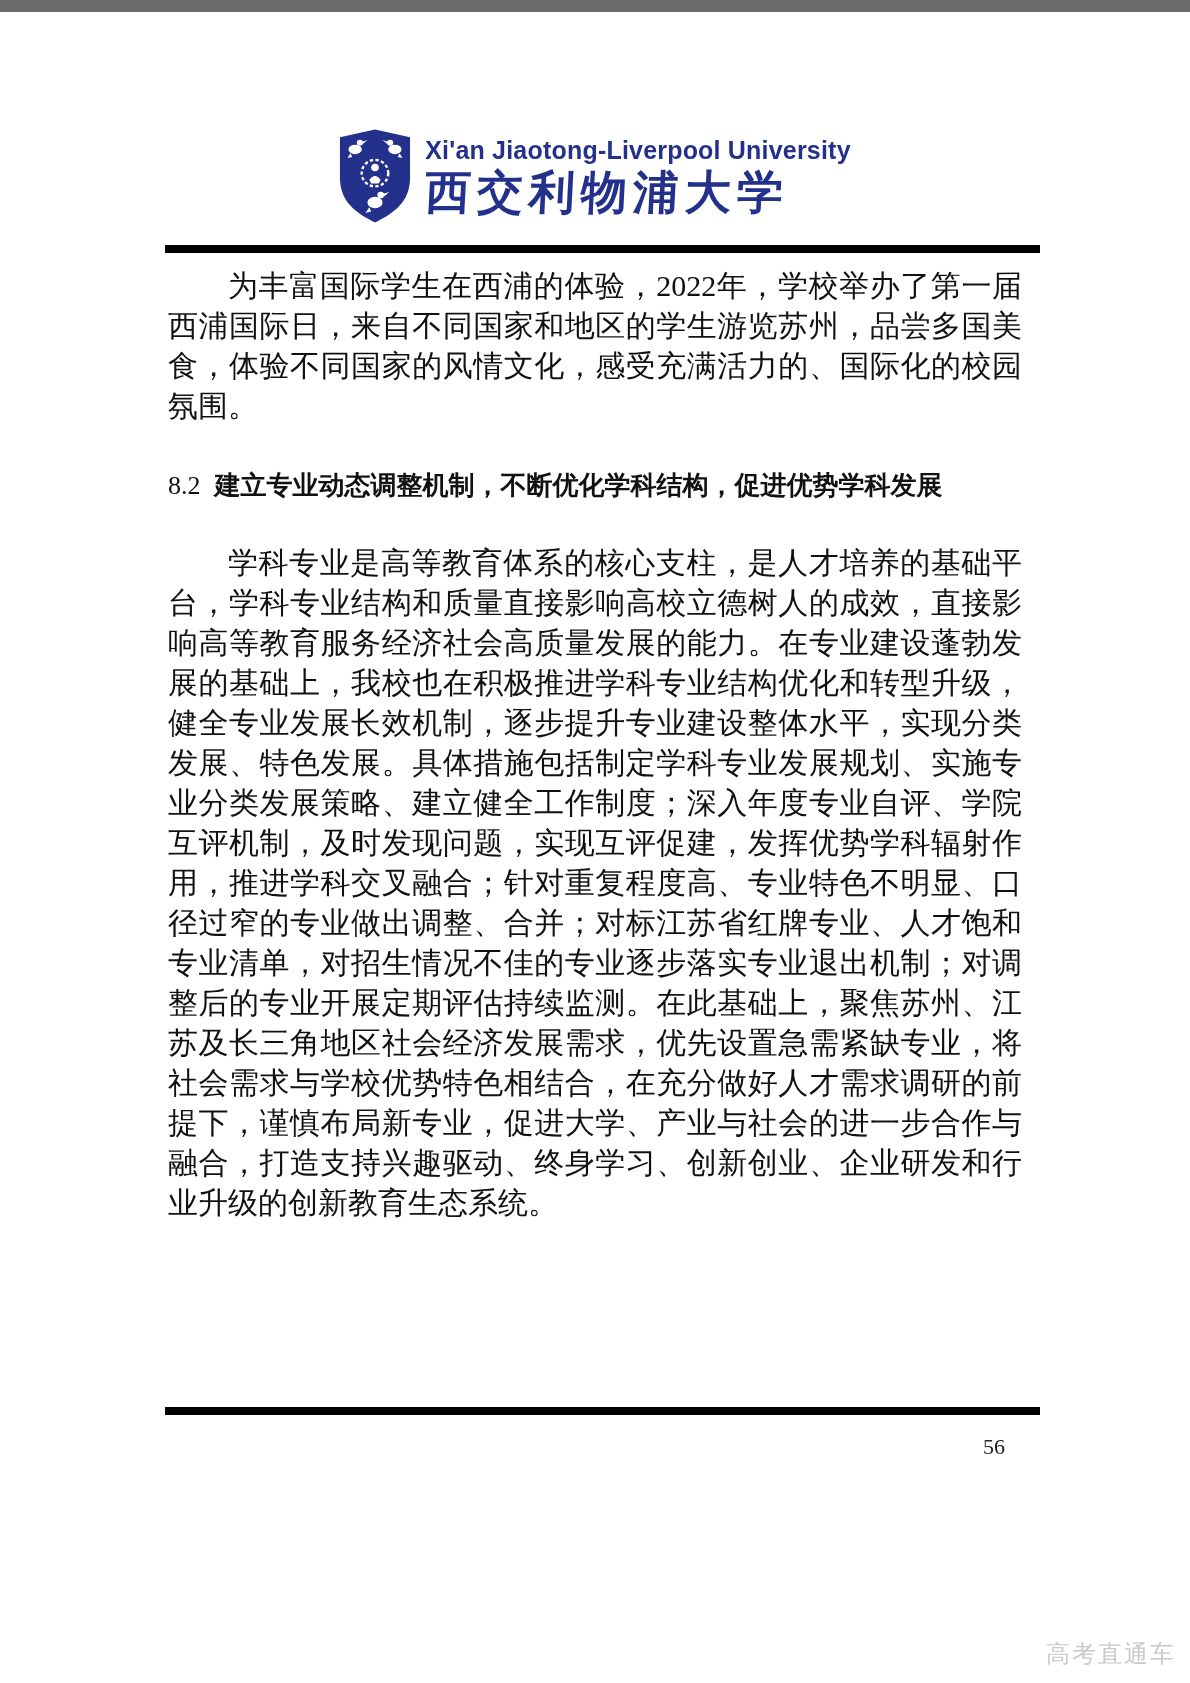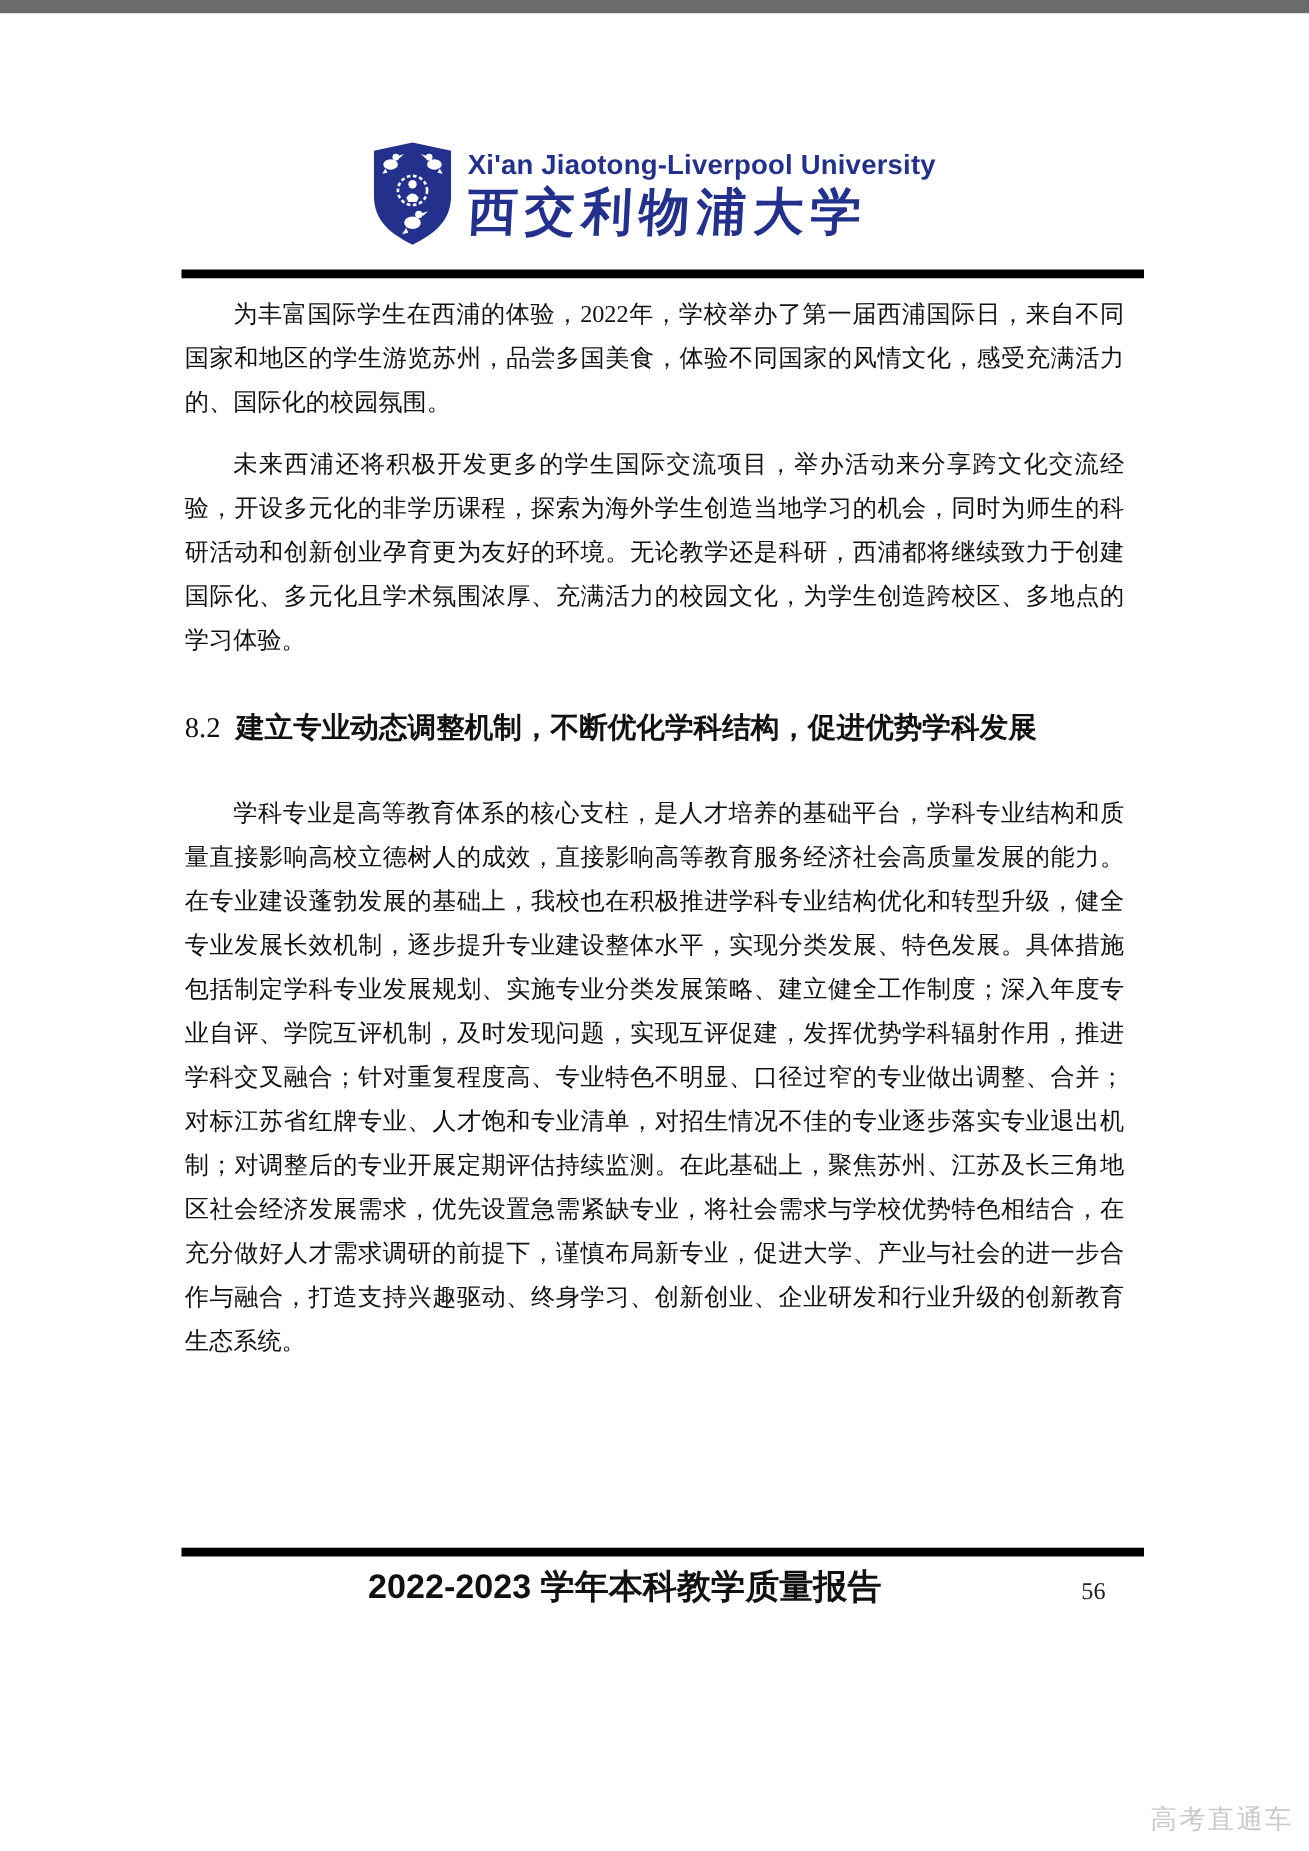--- a/index.html
+++ b/index.html
@@ -40,21 +40,21 @@
     position:absolute;left:165px;width:875px;height:8px;background:#000;
   }
   .rule-top{top:233px;}
   .rule-bottom{top:1395px;}
   
   .content{
     position:absolute;top:254px;left:168px;width:854px;
     color:#111111;
   }
   .para{
-    font-size:22px;line-height:40px;
+    font-size:30px;line-height:40px;
     text-align:justify;text-justify:inter-ideograph;
     text-indent:2em;
     margin:0 0 16px 0;
     font-family:Liberation Serif, serif;
   }
   .para.last{margin-bottom:0;}
   .section-heading{
     font-family:"Liberation Sans","DejaVu Sans",sans-serif;
     font-weight:bold;
     font-size:26px;line-height:62px;
@@ -128,26 +128,24 @@
         <span class="name-en">Xi'an Jiaotong-Liverpool University</span>
         <span class="name-zh">西交利物浦大学</span>
       </span>
     </div>
   </div>
 
   <div class="rule rule-top"></div>
 
   <div class="content">
     <p class="para">为丰富国际学生在西浦的体验，2022年，学校举办了第一届西浦国际日，来自不同国家和地区的学生游览苏州，品尝多国美食，体验不同国家的风情文化，感受充满活力的、国际化的校园氛围。</p>
-    <p class="para">未来西浦还将积极开发更多的学生国际交流项目，举办活动来分享跨文化交流经验，开设多元化的非学历课程，探索为海外学生创造当地学习的机会，同时为师生的科研活动和创新创业孕育更为友好的环境。无论教学还是科研，西浦都将继续致力于创建国际化、多元化且学术氛围浓厚、充满活力的校园文化，为学生创造跨校区、多地点的学习体验。</p>
     <div class="section-heading">
       <span class="section-number">8.2</span><span>建立专业动态调整机制，不断优化学科结构，促进优势学科发展</span>
     </div>
     <p class="para last">学科专业是高等教育体系的核心支柱，是人才培养的基础平台，学科专业结构和质量直接影响高校立德树人的成效，直接影响高等教育服务经济社会高质量发展的能力。在专业建设蓬勃发展的基础上，我校也在积极推进学科专业结构优化和转型升级，健全专业发展长效机制，逐步提升专业建设整体水平，实现分类发展、特色发展。具体措施包括制定学科专业发展规划、实施专业分类发展策略、建立健全工作制度；深入年度专业自评、学院互评机制，及时发现问题，实现互评促建，发挥优势学科辐射作用，推进学科交叉融合；针对重复程度高、专业特色不明显、口径过窄的专业做出调整、合并；对标江苏省红牌专业、人才饱和专业清单，对招生情况不佳的专业逐步落实专业退出机制；对调整后的专业开展定期评估持续监测。在此基础上，聚焦苏州、江苏及长三角地区社会经济发展需求，优先设置急需紧缺专业，将社会需求与学校优势特色相结合，在充分做好人才需求调研的前提下，谨慎布局新专业，促进大学、产业与社会的进一步合作与融合，打造支持兴趣驱动、终身学习、创新创业、企业研发和行业升级的创新教育生态系统。</p>
   </div>
 
   <div class="rule rule-bottom"></div>
-  <div class="footer-title">2022-2023 学年本科教学质量报告</div>
   <div class="page-number">56</div>
 
   <div class="watermark">高考直通车</div>
 
 </div>
 
 </body></html>

